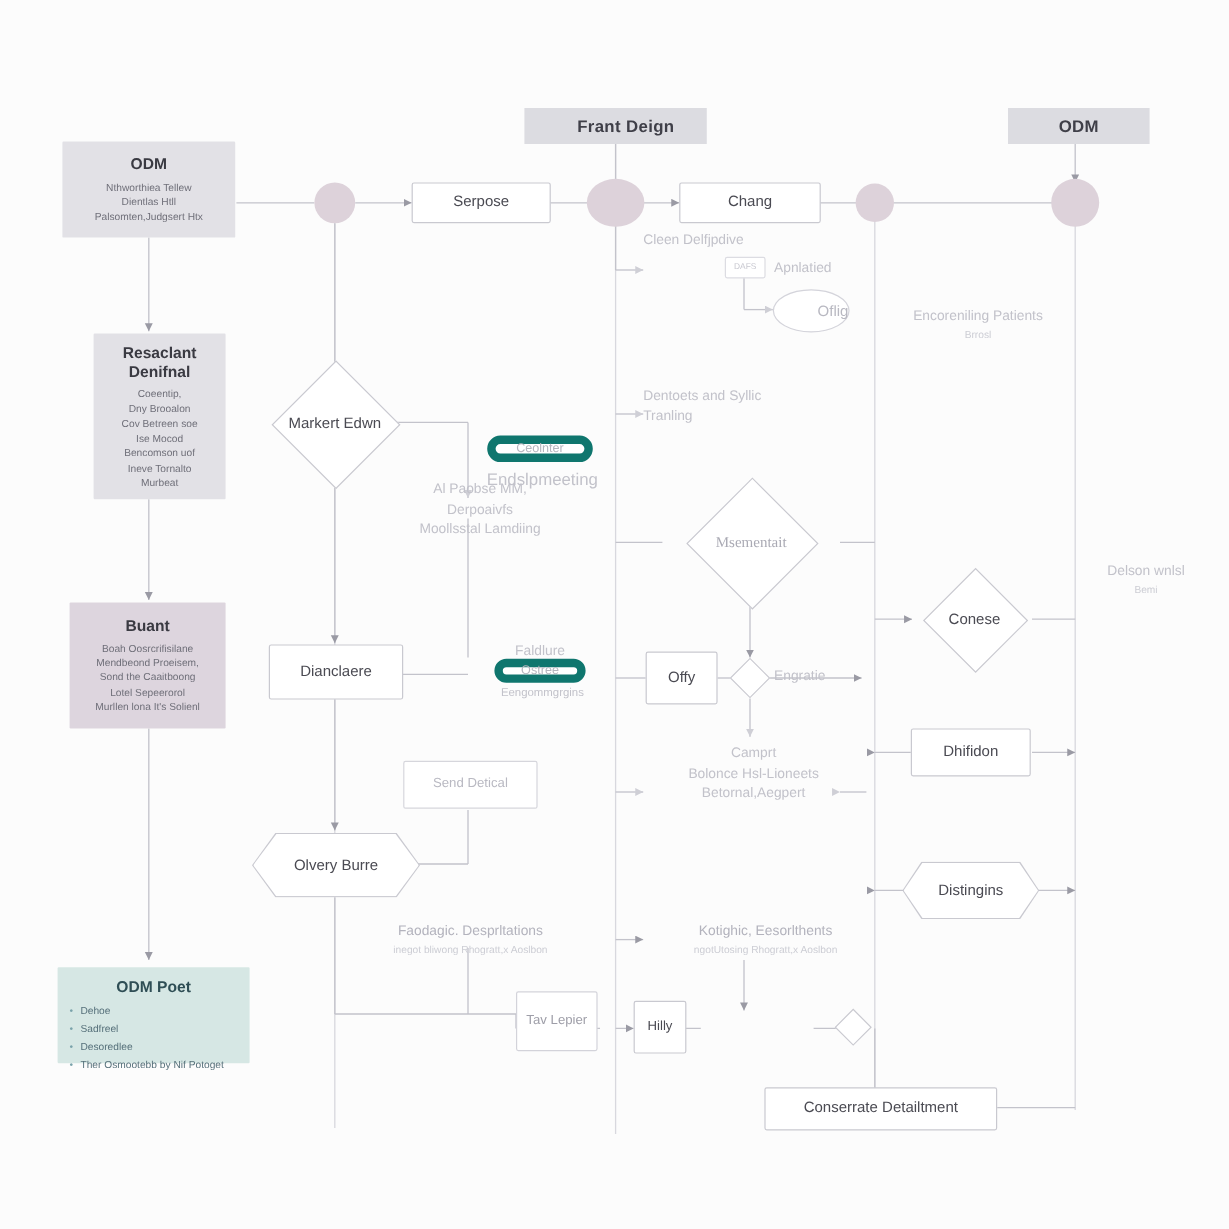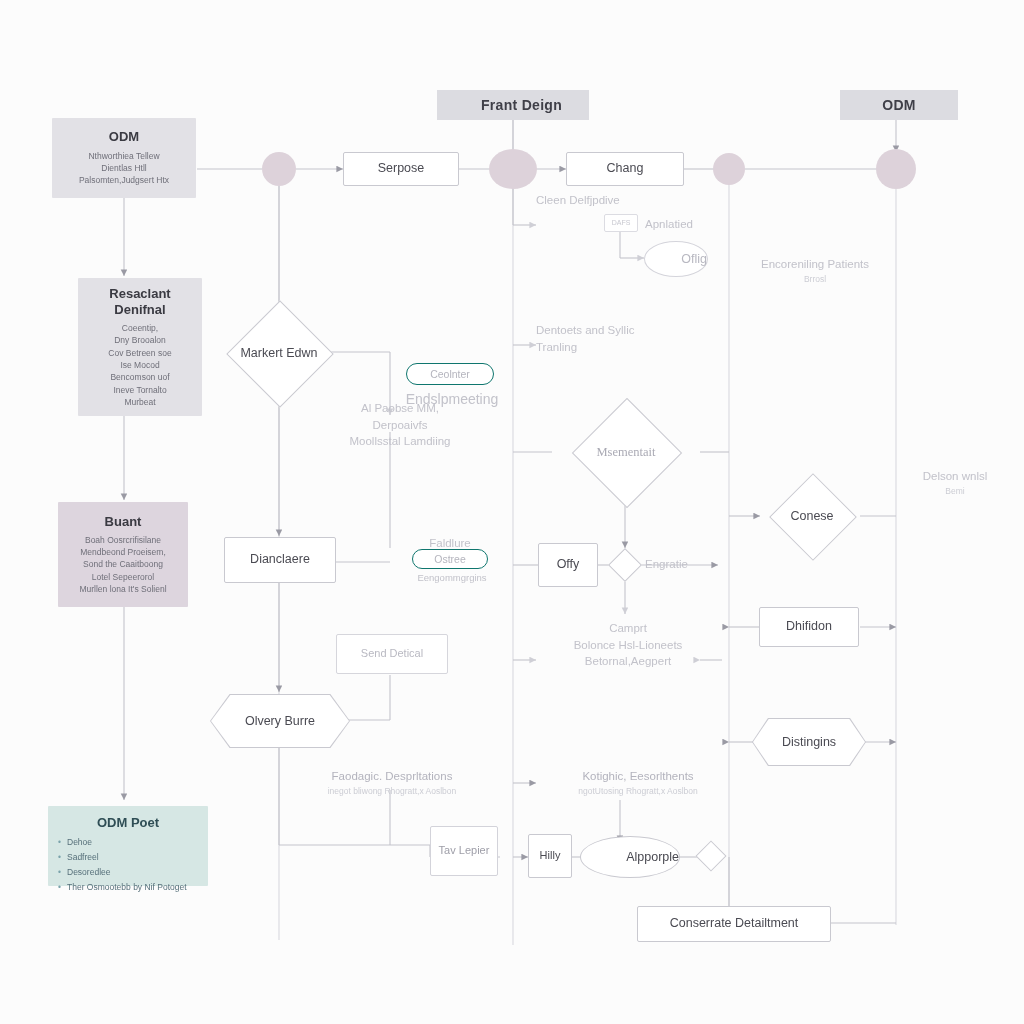--- a/index.html
+++ b/index.html
@@ -51,21 +51,21 @@
     position:absolute;border-radius:50%;
     background:#ddd2da;
   }
   .ellipse{
     position:absolute;border:1px solid #c9c9d0;background:#fff;
     border-radius:50%;
     display:flex;align-items:center;justify-content:flex-end;
     font-size:12.5px;color:#4a4a52;box-sizing:border-box;
   }
   .pill{
-    position:absolute;border:1px solid #0f766e;background:#fff;
+    position:absolute;border:7px solid #0f766e;background:#fff;
     border-radius:16px;
     display:flex;align-items:center;justify-content:center;
     font-size:10.5px;color:#b5b5be;box-sizing:border-box;
   }
   
   .diamond{
     position:absolute;box-sizing:border-box;
     display:flex;align-items:center;justify-content:center;
   }
   .diamond .dshape{
@@ -211,21 +211,21 @@
     <span>ODM</span>
   </div>
 
   <div class="node fillbox" style="left:52px;top:118px;width:144px;height:80px;background:#e2e1e6;padding:6px 6px;">
     <div class="title">ODM</div>
     <div class="sub">Nthworthiea Tellew</div>
     <div class="sub">Dientlas Htll</div>
     <div class="sub">Palsomten,Judgsert Htx</div>
   </div>
 
-  <div class="node fillbox" style="left:78px;top:278px;width:124px;height:138px;background:#e2e1e6;padding:6px 4px;">
+  <div class="node fillbox" style="left:78px;top:278px;width:110px;height:138px;background:#e2e1e6;padding:6px 4px;">
     <div class="title">Resaclant Denifnal</div>
     <div class="sub">Coeentip,</div>
     <div class="sub">Dny Brooalon</div>
     <div class="sub">Cov Betreen soe</div>
     <div class="sub">Ise Mocod</div>
     <div class="sub">Bencomson uof</div>
     <div class="sub">Ineve Tornalto</div>
     <div class="sub">Murbeat</div>
   </div>
 
@@ -363,23 +363,20 @@
 
   <div class="flabel" style="left:540px;top:768px;width:196px;">
     <span style="color:#b3b3bd;">Kotighic, Eesorlthents</span>
     <span class="l2">ngotUtosing  Rhogratt,x  Aoslbon</span>
   </div>
 
   <div class="node rect" style="left:528px;top:834px;width:44px;height:44px;">
     <span class="node-label small">Hilly</span>
   </div>
 
-  <div class="ellipse" style="left:580px;top:836px;width:100px;height:42px;">
-    <span>Alpporple</span>
-  </div>
   <div class="sqnode" style="left:700px;top:845px;width:22px;height:22px;">
     <div class="sq"></div>
   </div>
 
   <div class="diamond" style="left:760px;top:486px;width:104px;height:60px;">
     <div class="dshape" style="width:60px;height:60px;left:22px;top:0;"></div>
     <div class="dtext">Conese</div>
   </div>
 
   <div class="node rect" style="left:759px;top:607px;width:100px;height:40px;">

